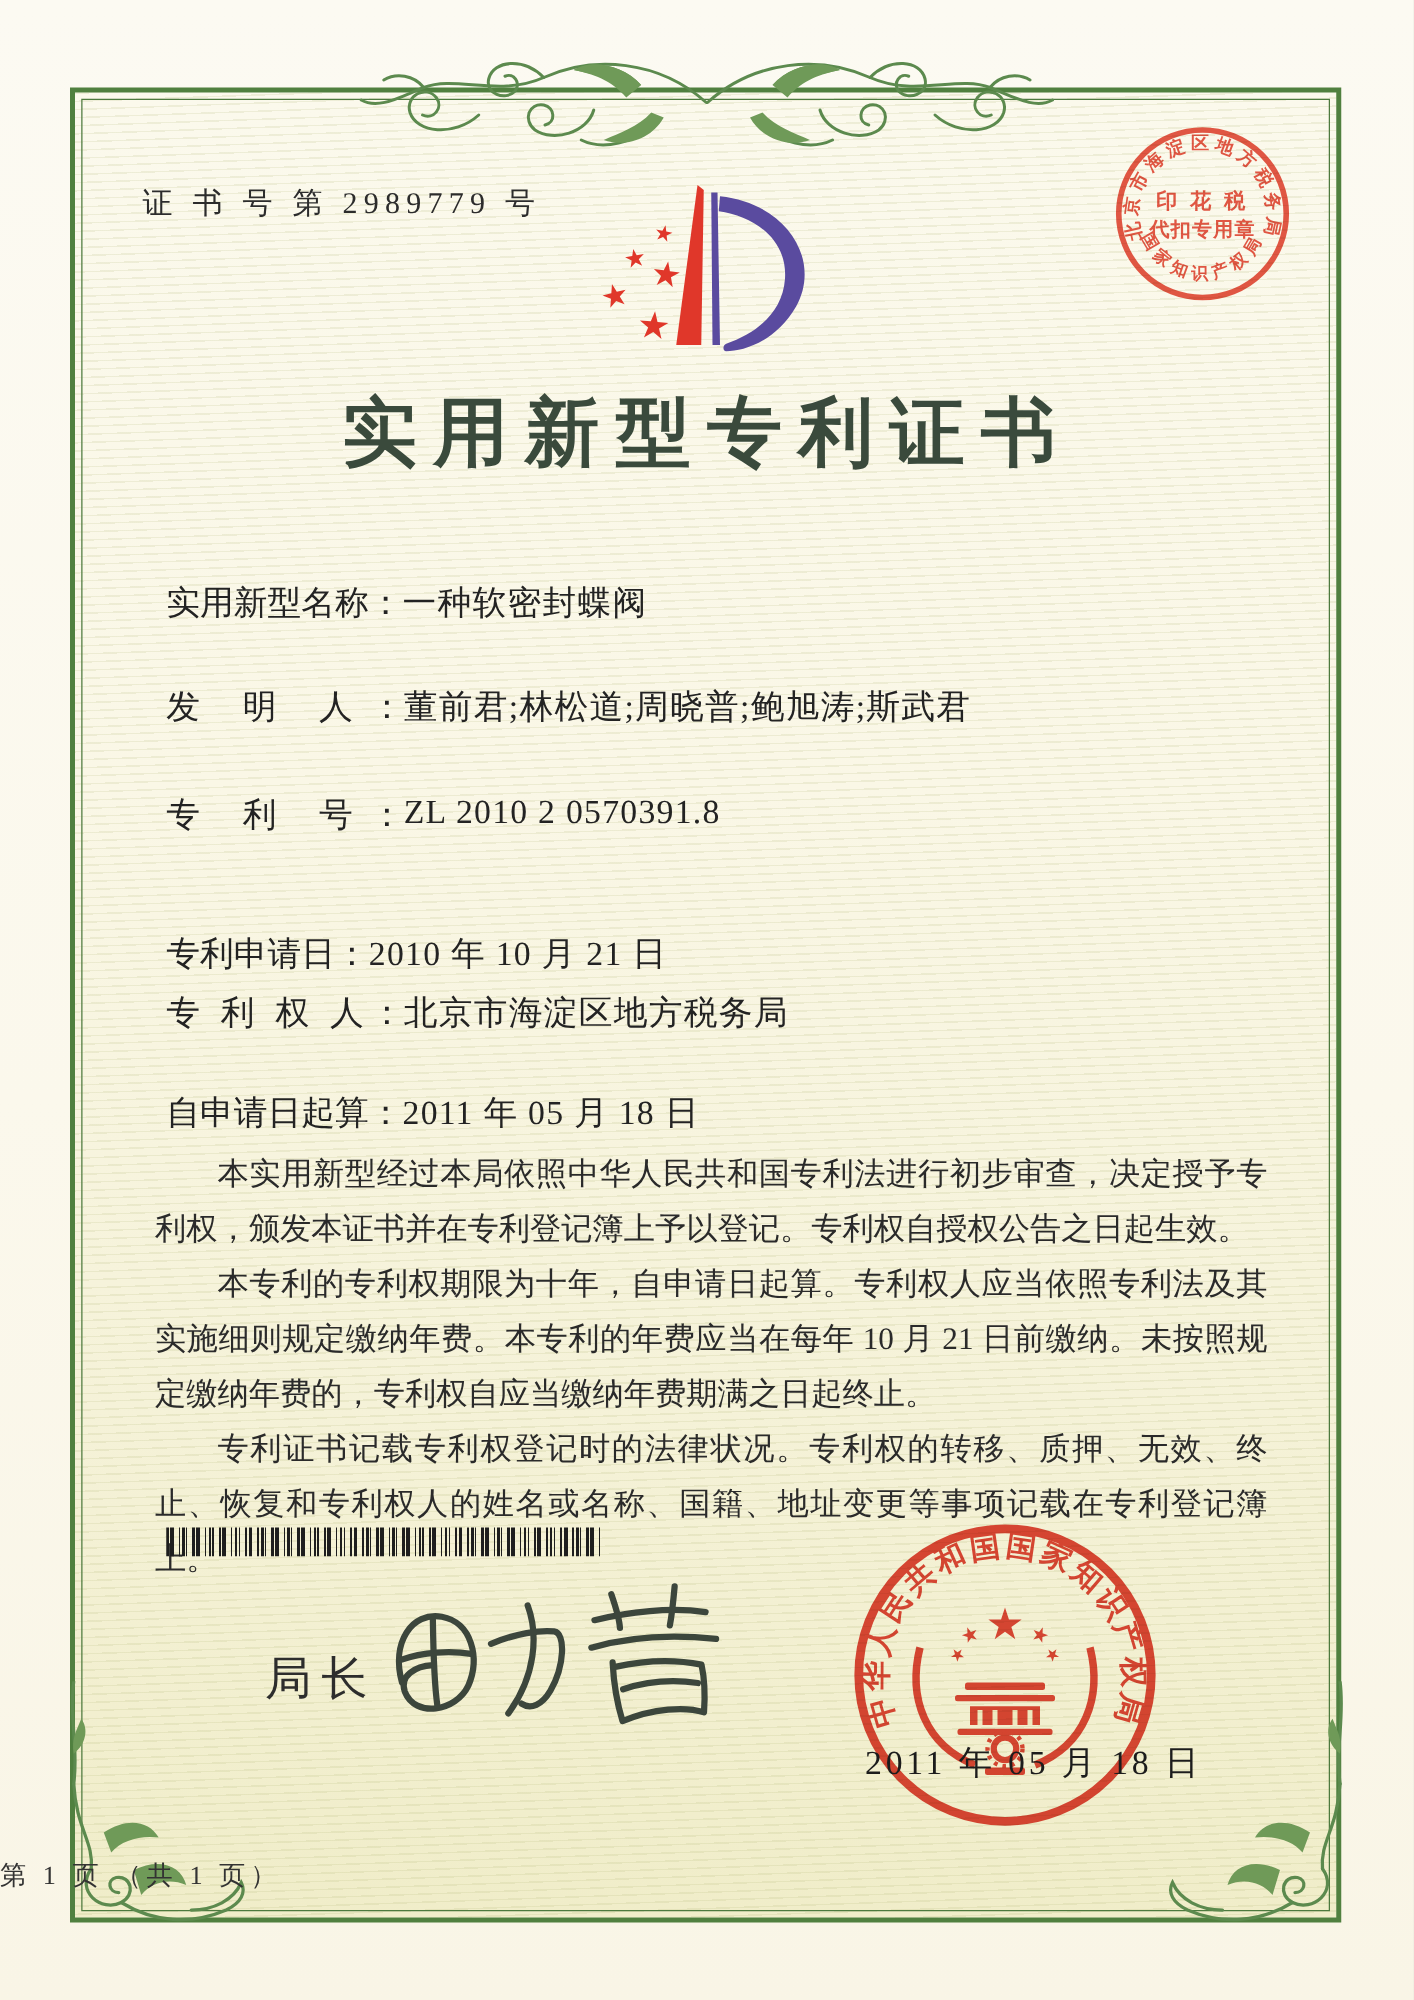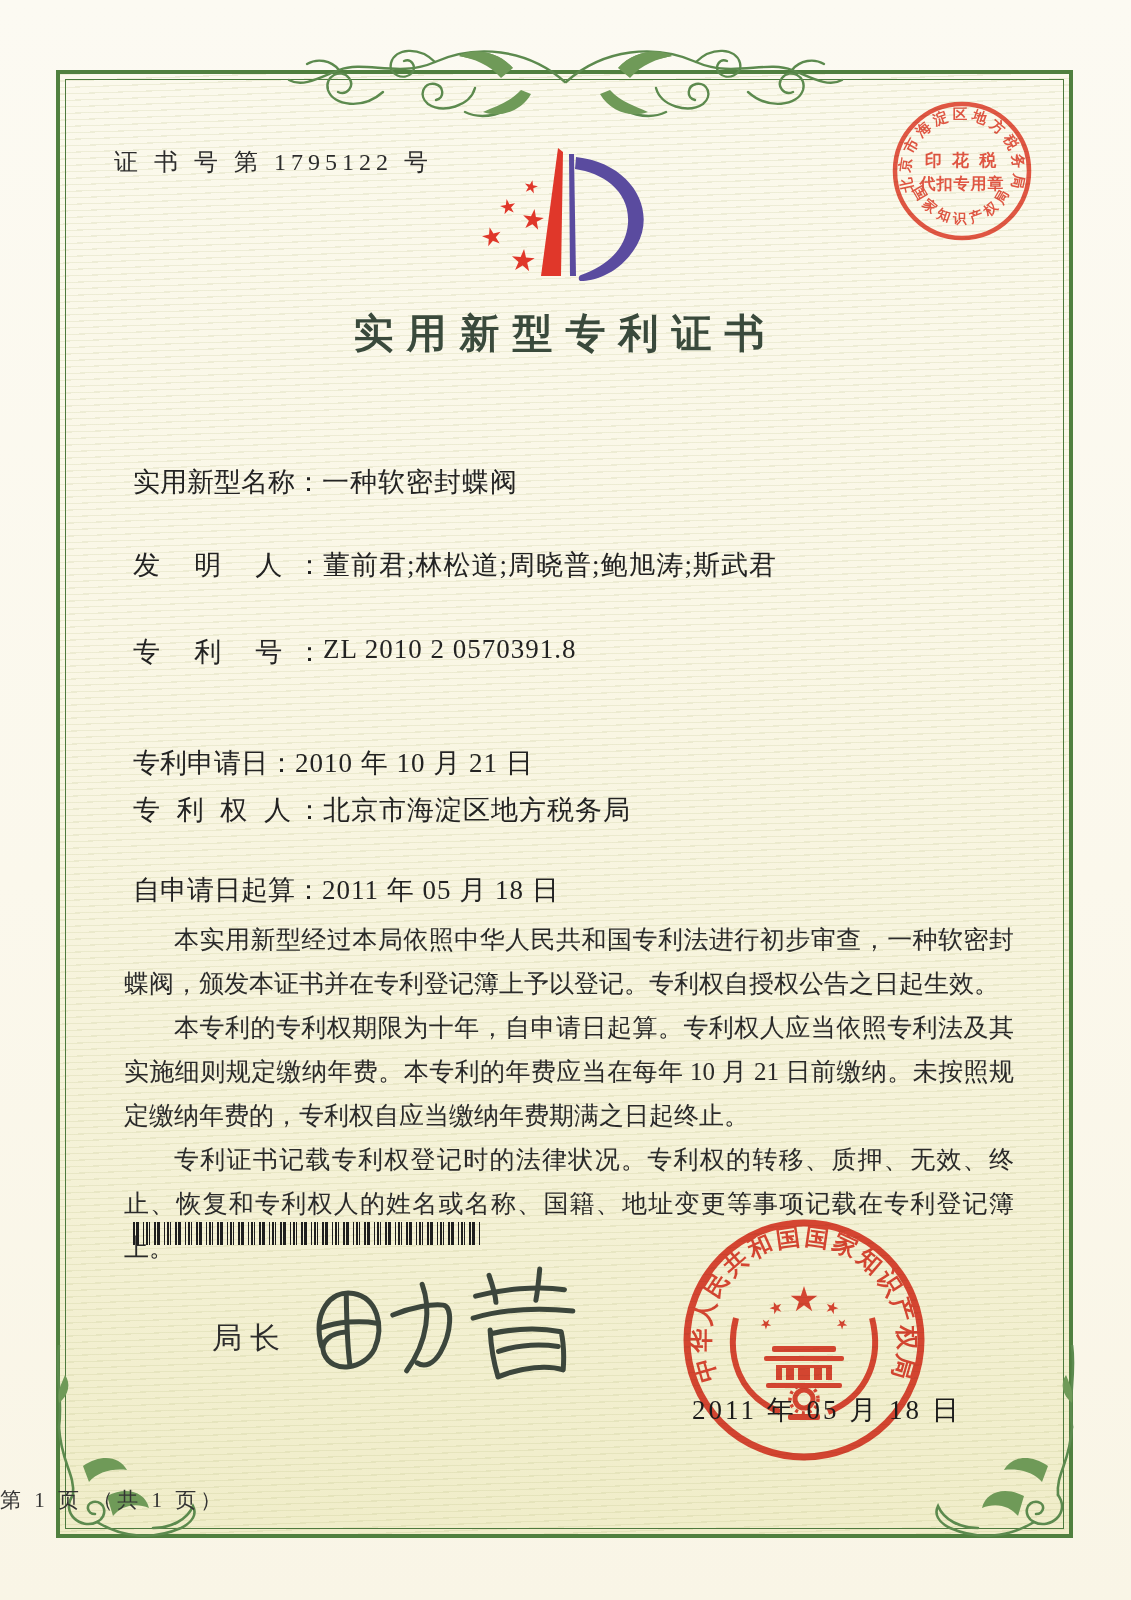--- a/index.html
+++ b/index.html
@@ -22,42 +22,42 @@
     border:1.5px solid #4d7a3e; pointer-events:none;
   }
   .orn{position:absolute; z-index:2;}
   .cert-no{
     position:absolute; left:114px; top:146px; font-size:24px; letter-spacing:5px;
     color:#2c2c2c; z-index:3;
   }
   .logo{position:absolute; left:445px; top:130px; z-index:3;}
   .title{
     position:absolute; left:0; top:306px; width:100%; text-align:center;
-    font-size:40px; font-weight:bold; letter-spacing:13px; color:#3a4a3c; z-index:3;
+    font-size:60px; font-weight:bold; letter-spacing:13px; color:#3a4a3c; z-index:3;
   }
   .field{position:absolute; left:133px; font-size:27px; z-index:3; white-space:nowrap; color:#232323;}
   .flabel{display:inline-block; vertical-align:top;}
   .flabel.j{width:190px; text-align:justify; text-align-last:justify;}
   .fvalue{display:inline-block; vertical-align:top; letter-spacing:1px;}
   .paras{
     position:absolute; left:124px; top:918px; width:890px; z-index:3;
     font-size:25px; line-height:44px; color:#2a2a2a; text-align:justify;
   }
   .paras p{margin:0; text-indent:2em;}
   .barcode{
     position:absolute; left:133px; top:1222px; width:347px; height:23px; z-index:3;
     background:repeating-linear-gradient(90deg,
       #1e1e1e 0 2px, transparent 2px 3px,
       #1e1e1e 3px 6px, transparent 6px 10px,
       #1e1e1e 10px 11px, transparent 11px 13px,
       #1e1e1e 13px 15px, transparent 15px 16px,
       #1e1e1e 16px 17px, transparent 17px 21px);
   }
   .director-label{
-    position:absolute; left:212px; top:1318px; font-size:30px; letter-spacing:8px;
+    position:absolute; left:212px; top:1318px; font-size:37px; letter-spacing:8px;
     color:#2d2d2d; z-index:3;
   }
   .signature{position:absolute; left:295px; top:1248px; z-index:3;}
   .issue-stamp{position:absolute; left:664px; top:1200px; z-index:4; opacity:0.93; mix-blend-mode:multiply;}
   .issue-date{
     position:absolute; left:692px; top:1392px; font-size:27px; letter-spacing:3px;
     color:#1c1c1c; z-index:5; white-space:nowrap;
   }
   .tax-stamp{position:absolute; left:877px; top:86px; z-index:4; opacity:0.92; mix-blend-mode:multiply;}
   .footer{
@@ -108,21 +108,21 @@
       <path d="M7,0 C3,30 11,52 7,82"></path>
       <path d="M7,82 C9,118 23,128 21,150"></path>
       <path d="M21,150 C8,168 29,185 45,177 C57,171 53,155 41,157 C33,159 35,169 43,169"></path>
       <path d="M45,177 C71,193 101,195 129,183 C141,177 145,169 141,161 C135,175 119,183 101,183"></path>
       <path d="M31,121 C49,109 67,111 75,125 C61,123 45,127 37,137 Z" fill="#6f9a58" stroke="none"></path>
       <path d="M55,151 C75,141 93,147 97,163 C83,157 69,161 61,171 Z" fill="#6f9a58" stroke="none"></path>
       <path d="M7,58 C17,50 19,38 13,30 C9,40 5,46 7,58 Z" fill="#6f9a58" stroke="none"></path>
     </g>
   </svg>
 
-  <div class="cert-no">证 书 号 第 1795122 号</div>
+  <div class="cert-no">证 书 号 第 2989779 号</div>
 
   <svg class="logo" width="210" height="168" viewBox="0 0 210 168">
     <defs>
       <path id="star" d="M0,-1 L0.225,-0.309 L0.951,-0.309 L0.363,0.118 L0.588,0.809 L0,0.382 L-0.588,0.809 L-0.363,0.118 L-0.951,-0.309 L-0.225,-0.309 Z"></path>
     </defs>
     <path d="M113,18 L118,22 L116,146 L96,146 Z" fill="#e0372a"></path>
     <path d="M124,24 L129,24 L131,146 L125,146 Z" fill="#5a4b9f"></path>
     <path d="M131,27 C186,33 212,79 192,115 C176,143 150,151 136,151 C133,151 133,146 136,145 C159,137 181,121 183,93 C185,61 158,43 130,39 Z" fill="#5a4b9f"></path>
     <g fill="#e0372a">
       <use href="#star" transform="translate(86,57) scale(7) rotate(12)"></use>
@@ -148,21 +148,21 @@
     <span class="flabel">专利申请日：</span><span class="fvalue">2010 年 10 月 21 日</span>
   </div>
   <div class="field" style="top:792px;">
     <span class="flabel j">专 利 权 人：</span><span class="fvalue">北京市海淀区地方税务局</span>
   </div>
   <div class="field" style="top:872px;">
     <span class="flabel">自申请日起算：</span><span class="fvalue">2011 年 05 月 18 日</span>
   </div>
 
   <div class="paras">
-    <p>本实用新型经过本局依照中华人民共和国专利法进行初步审查，一种软密封蝶阀，颁发本证书并在专利登记簿上予以登记。专利权自授权公告之日起生效。</p>
+    <p>本实用新型经过本局依照中华人民共和国专利法进行初步审查，决定授予专利权，颁发本证书并在专利登记簿上予以登记。专利权自授权公告之日起生效。</p>
     <p>本专利的专利权期限为十年，自申请日起算。专利权人应当依照专利法及其实施细则规定缴纳年费。本专利的年费应当在每年 10 月 21 日前缴纳。未按照规定缴纳年费的，专利权自应当缴纳年费期满之日起终止。</p>
     <p>专利证书记载专利权登记时的法律状况。专利权的转移、质押、无效、终止、恢复和专利权人的姓名或名称、国籍、地址变更等事项记载在专利登记簿上。</p>
   </div>
 
   <div class="barcode"></div>
 
   <div class="director-label">局长</div>
   <svg class="signature" width="300" height="145" viewBox="0 0 330 150">
     <title>田力普</title>
     <g stroke="#3c463c" stroke-width="5.5" fill="none" stroke-linecap="round" stroke-linejoin="round" transform="rotate(-3 165 75)">

